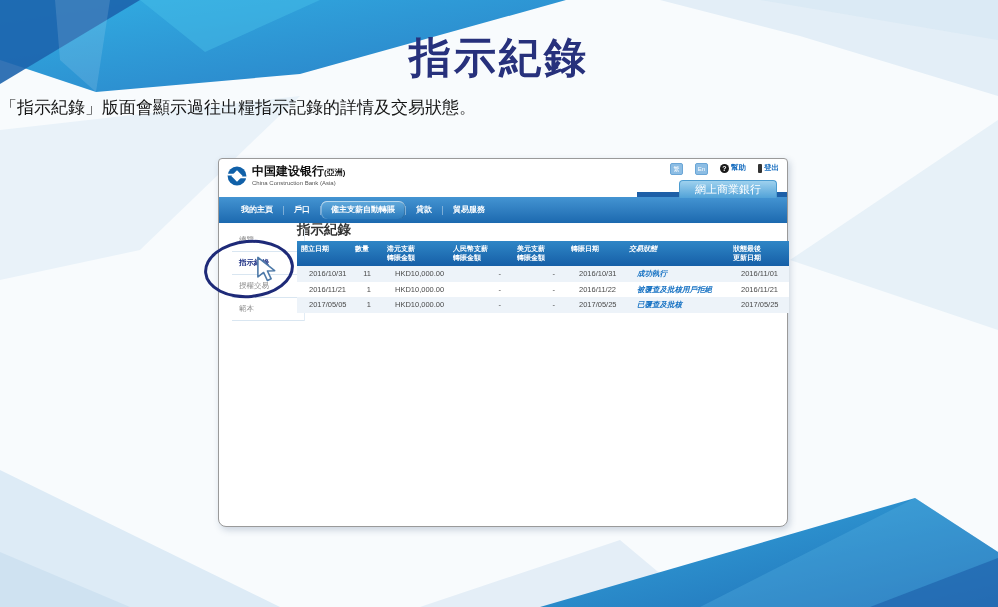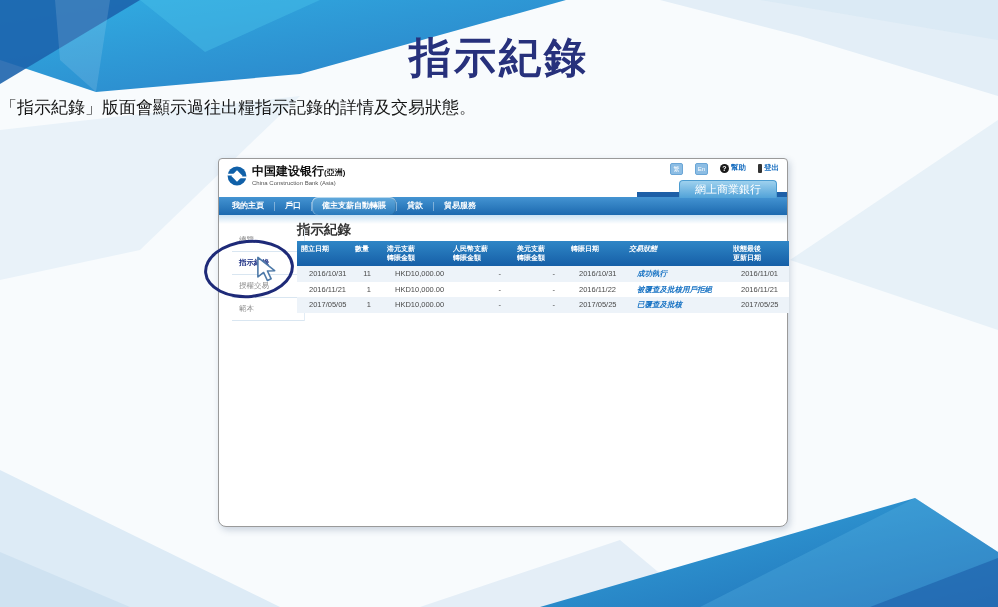--- a/index.html
+++ b/index.html
@@ -33,23 +33,23 @@
     font-size:7px;line-height:9px;text-align:center;font-weight:bold;}
   .top-link{font-size:7.5px;color:#1a6fc0;font-weight:bold;}
   .logout-glyph{width:4px;height:9px;background:#333;border-radius:1px;}
 
   .navstrip-dark{position:absolute;right:0;top:33px;width:150px;height:5px;background:#1d5fa7;}
   .portal-tab{position:absolute;right:10px;top:21px;width:96px;height:17px;
     background:linear-gradient(#9ed1ee,#51a2d8);border:1px solid #4c9cd0;border-bottom:none;
     border-radius:4px 4px 0 0;color:#fff;font-size:11px;line-height:17px;text-align:center;
     cursor:pointer;z-index:2;}
 
-  .navbar{position:absolute;left:0;right:0;top:38px;height:18px;
+  .navbar{position:absolute;left:0;right:0;top:38px;height:26px;
     background:linear-gradient(#4494d2,#1c69af);display:flex;align-items:center;
-    padding-left:3px;z-index:1;}
+    padding-left:12px;z-index:1;}
   .nav-item{color:#fff;font-size:8px;font-weight:bold;padding:0 10px;height:18px;
     line-height:18px;cursor:pointer;white-space:nowrap;}
   .nav-item.active{background:linear-gradient(#63abdd,#2a7abc);
     box-shadow:inset 0 1px 0 rgba(255,255,255,.55),inset 1px 0 0 rgba(255,255,255,.3),inset -1px 0 0 rgba(0,0,0,.15);border-radius:6px;}
   .nav-sep{width:1px;height:9px;background:rgba(255,255,255,.38);}
 
   .substrip{position:absolute;left:0;right:0;top:56px;height:9px;
     background:linear-gradient(#c9e1f3,#ffffff);}
 
   .content-heading{position:absolute;left:78px;top:62px;font-size:13.5px;font-weight:bold;color:#333;}

